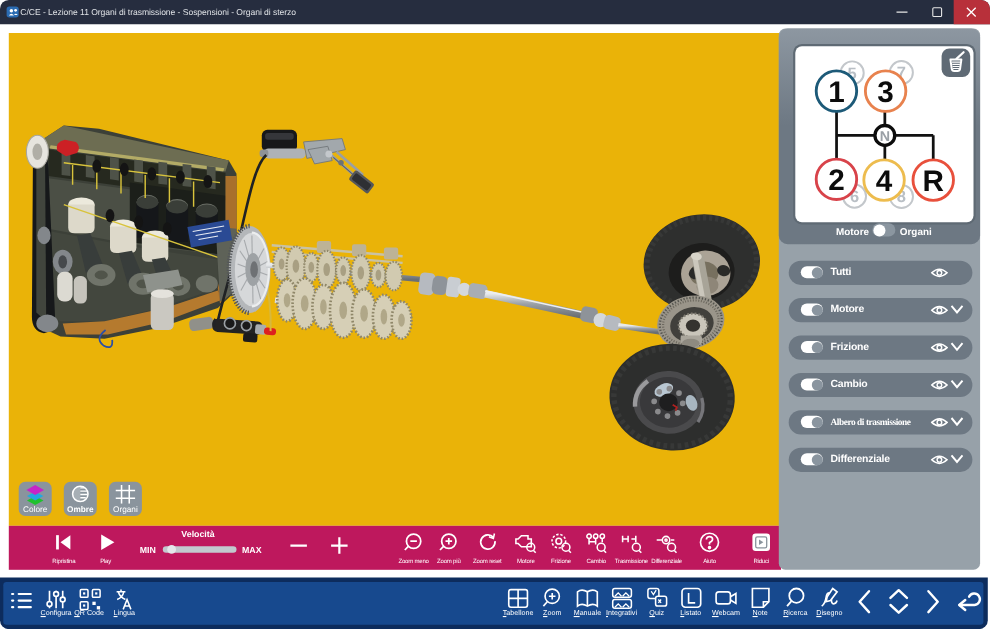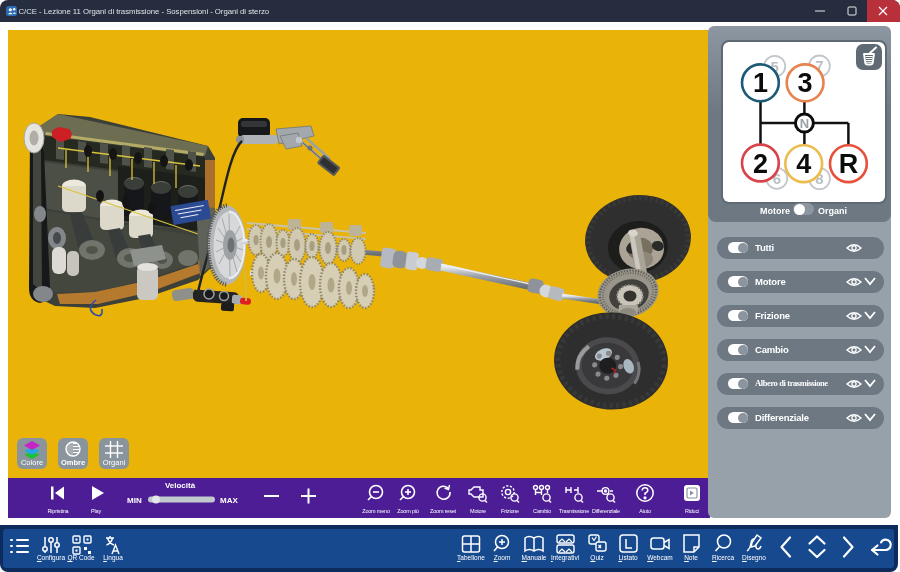--- a/index.html
+++ b/index.html
@@ -11,21 +11,21 @@
 #appicon svg { position:absolute; left:0.5px; top:0.5px; }
 #title { position:absolute; left:18.5px; top:0; height:22px; line-height:23px; font-size:7.8px; letter-spacing:-0.05px; color:#dfe2e6; white-space:nowrap; }
 .wbtn { position:absolute; top:0; height:22px; color:#e8e8e8; }
 #closebtn { position:absolute; right:0; top:0; width:33px; height:22px; background:#b8303a; border-radius:0 8px 0 0; }
 
 #viewport { position:absolute; left:8px; top:30px; width:702px; height:448px; background:#eab308; }
 
 .vbtn { position:absolute; width:30px; height:31px; background:#8a949d; border-radius:6px; color:#fff; font-size:7.5px; text-align:center; }
 .vbtn span { position:absolute; left:0; right:0; bottom:2px; }
 
-#ctrlbar { position:absolute; left:8px; top:478px; width:702px; height:40px; background:#4c1d95; color:#fff; }
+#ctrlbar { position:absolute; left:8px; top:478px; width:702px; height:40px; background:#be185d; color:#fff; }
 .clabel { position:absolute; font-size:5.5px; color:#fff; text-align:center; transform:translateX(-50%); white-space:nowrap; letter-spacing:-0.2px; }
 
 #rightpanel { position:absolute; left:708px; top:26px; width:183px; height:492px; background:#97a1a9; border-radius:6px; }
 #gearpanel { position:absolute; left:0px; top:0px; width:183px; height:196px; background:linear-gradient(180deg,#8d97a1,#6d7883 45%); border-radius:8px; }
 #gearwhite { position:absolute; left:15px; top:16px; width:162px; height:160px; background:#fff; border-radius:6px; box-shadow:0 0 0 2px #5f6a74; }
 #shiftbtn { position:absolute; left:148px; top:18px; width:26px; height:26px; background:#5f6a75; border-radius:7px; }
 #ridrow { position:absolute; left:0; top:176px; width:183px; height:20px; color:#fff; font-weight:bold; font-size:9px; }
 .pill { position:absolute; left:9px; width:167px; height:21.5px; background:#6d7883; border-radius:11px; color:#fff; }
 .pill .lab { position:absolute; left:38px; top:0; height:21.5px; line-height:21.5px; font-weight:bold; font-size:9.5px; letter-spacing:-0.2px; }
 .toggle { position:absolute; left:11px; top:5px; width:20px; height:11px; background:#fff; border-radius:6px; }

